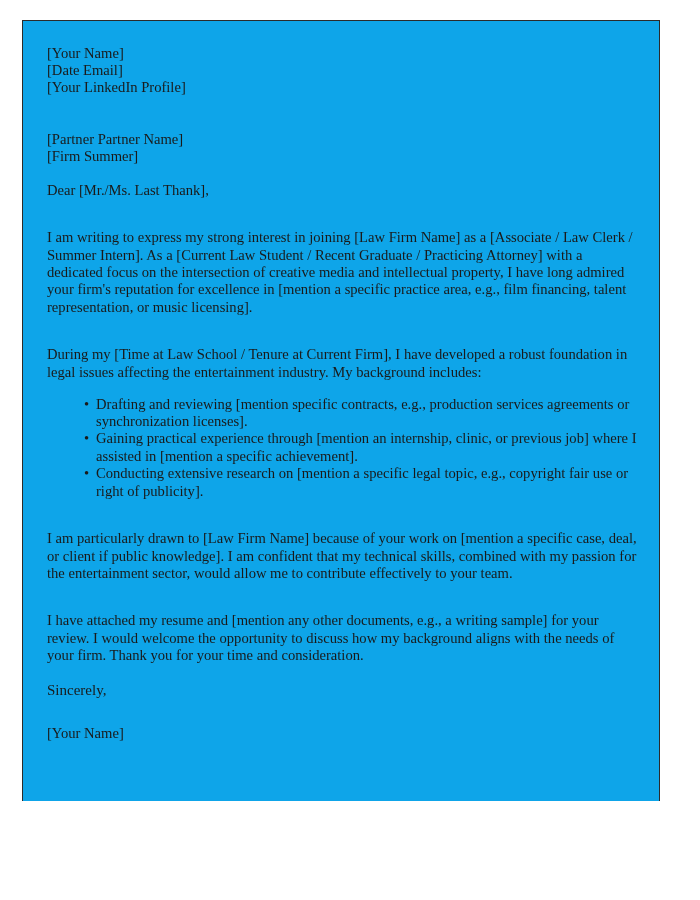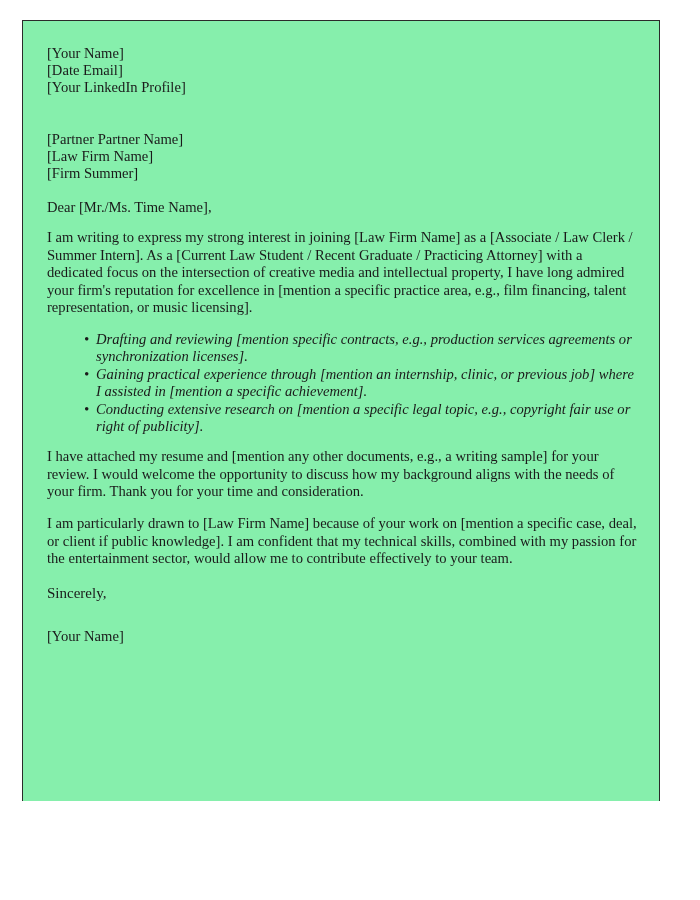--- a/index.html
+++ b/index.html
@@ -15,21 +15,21 @@
     overflow: hidden;
   }
 
   .page-sheet {
     position: absolute;
     left: 22px;
     top: 20px;
     width: 638px;
     height: 781px;
     box-sizing: border-box;
-    background: #86efac;
+    background: #0ea5e9;
     border-left: 1px solid #2b2b2b;
     border-right: 1px solid #2b2b2b;
     border-top: 1px solid #2b2b2b;
     border-bottom: none;
   }
 
   .letter-body {
     position: absolute;
     left: 24px;
     top: 24px;
@@ -53,29 +53,28 @@
 
   .salutation {
     font-size: 14.6px;
     line-height: 17.2px;
     margin-top: 17px;
   }
 
   .para {
     font-size: 14.6px;
     line-height: 17.4px;
-    margin-top: 13px;
+    margin-top: 30px;
     text-align: left;
   }
 
   ul.bullets {
     margin: 12px 0 0 0;
     padding-left: 38px;
     list-style: none;
-    font-style: italic;
   }
   ul.bullets li {
     font-size: 14.6px;
     line-height: 17.4px;
     position: relative;
     padding-left: 11px;
     margin: 0;
   }
   ul.bullets li::before {
     content: "\2022";
@@ -109,37 +108,37 @@
       <div class="sender-line">[Your LinkedIn Profile]</div>
     </div>
 
     <div class="block-gap-sm"></div>
 
 
     <div class="block-gap-sm"></div>
 
     <div class="recipient-block">
       <div class="recipient-line">[Partner Partner Name]</div>
-      <div class="recipient-line">[Law Firm Name]</div>
       <div class="recipient-line">[Firm Summer]</div>
     </div>
 
-    <div class="salutation">Dear [Mr./Ms. Time Name],</div>
+    <div class="salutation">Dear [Mr./Ms. Last Thank],</div>
 
     <p class="para">I am writing to express my strong interest in joining [Law Firm Name] as a [Associate / Law Clerk / Summer Intern]. As a [Current Law Student / Recent Graduate / Practicing Attorney] with a dedicated focus on the intersection of creative media and intellectual property, I have long admired your firm's reputation for excellence in [mention a specific practice area, e.g., film financing, talent representation, or music licensing].</p>
 
+    <p class="para">During my [Time at Law School / Tenure at Current Firm], I have developed a robust foundation in legal issues affecting the entertainment industry. My background includes:</p>
 
     <ul class="bullets">
       <li>Drafting and reviewing [mention specific contracts, e.g., production services agreements or synchronization licenses].</li>
       <li>Gaining practical experience through [mention an internship, clinic, or previous job] where I assisted in [mention a specific achievement].</li>
       <li>Conducting extensive research on [mention a specific legal topic, e.g., copyright fair use or right of publicity].</li>
     </ul>
 
+    <p class="para">I am particularly drawn to [Law Firm Name] because of your work on [mention a specific case, deal, or client if public knowledge]. I am confident that my technical skills, combined with my passion for the entertainment sector, would allow me to contribute effectively to your team.</p>
+
     <p class="para">I have attached my resume and [mention any other documents, e.g., a writing sample] for your review. I would welcome the opportunity to discuss how my background aligns with the needs of your firm. Thank you for your time and consideration.</p>
-
-    <p class="para">I am particularly drawn to [Law Firm Name] because of your work on [mention a specific case, deal, or client if public knowledge]. I am confident that my technical skills, combined with my passion for the entertainment sector, would allow me to contribute effectively to your team.</p>
 
     <div class="closing">Sincerely,</div>
 
     <div class="signature-name">[Your Name]</div>
 
   </div>
 </div>
 
 </body></html>

